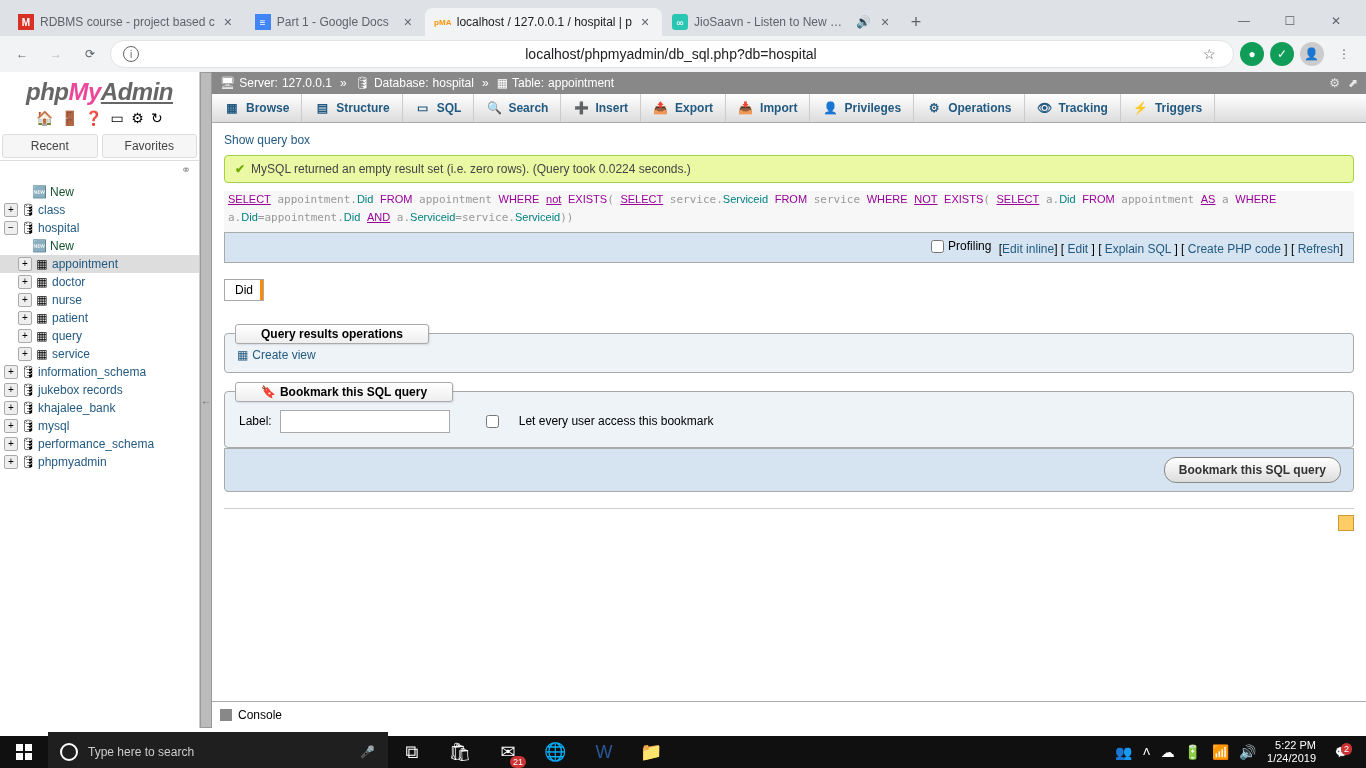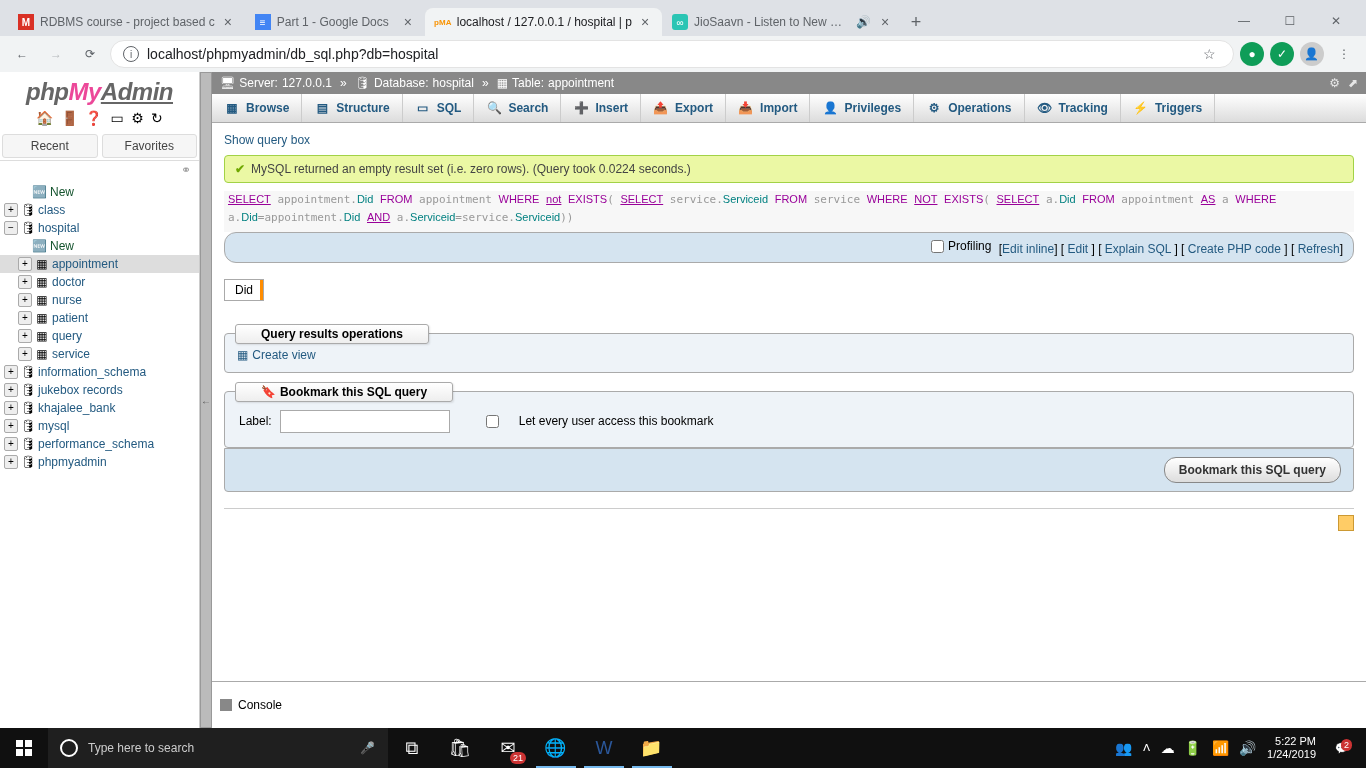--- a/index.html
+++ b/index.html
@@ -62,44 +62,44 @@
 
 .content { padding: 10px 12px; overflow-y: auto; flex: 1; }
 .link-blue { color: #235a81; cursor: pointer; }
 .success-box { background: #ebf8a4; border: 1px solid #a2d246; padding: 6px 10px; border-radius: 4px; margin: 8px 0; display: flex; align-items: center; gap: 6px; font-size:12px; color:#444; }
 .success-icon { color: #6fa800; font-weight:bold; }
 .sql-display { background: #f7f7f7; padding: 0 4px 6px; font-family: monospace; font-size: 11px; line-height: 1.5; color: #999; word-wrap: break-word; }
 .sql-kw { color: #990099; text-decoration: underline; }
 .sql-kw2 { color: #990099; }
 .sql-id { color: #008080; }
 
-.action-bar { background: #d5e4f0; border:1px solid #aaa; border-radius:12px; padding: 6px 10px; text-align: right; margin-bottom: 12px; font-size:12px; }
+.action-bar { background: #d5e4f0; border:1px solid #aaa; border-radius:0; padding: 6px 10px; text-align: right; margin-bottom: 12px; font-size:12px; }
 .action-bar label { display: inline-flex; align-items: center; gap: 4px; margin-right:4px; }
 .action-bar a { color: #235a81; cursor: pointer; }
 
 .col-header { display: inline-block; background: #fff; border: 1px solid #aaa; padding: 3px 10px; margin: 4px 0 14px; font-size:12px; box-shadow: inset -3px 0 0 #ff8c00; }
 
 .fieldset { border: 1px solid #aaa; border-radius: 4px; padding: 14px 12px 10px; margin: 18px 0 10px; position: relative; background:#ebebeb; }
 .fieldset.light { background:#eef3f8; }
 .fs-legend { position: absolute; top: -10px; left: 10px; background: linear-gradient(#fff,#eee); border: 1px solid #aaa; border-radius:3px; padding: 2px 25px; font-size: 12px; font-weight: bold; display: flex; align-items: center; gap: 4px; box-shadow: 1px 1px 2px rgba(0,0,0,0.1); }
 .create-view { color: #235a81; cursor: pointer; display:inline-flex; align-items:center; gap:4px; }
 
 .form-row { display: flex; align-items: center; gap: 8px; padding: 4px 2px; }
 .text-input { border: 1px solid #aaa; padding: 3px 4px; width: 170px; background:#fff; }
 .checkbox-row { display: flex; align-items: center; gap: 20px; }
 
 .button-bar { background: #d5e4f0; border: 1px solid #aaa; border-radius: 0 0 4px 4px; padding: 8px 12px; text-align: right; margin-top: -10px; }
 .big-button { background: linear-gradient(#fff, #ddd); border: 1px solid #888; border-radius: 12px; padding: 5px 14px; font-size: 12px; cursor: pointer; font-weight:bold; color:#333;}
 
 .book-icon { float:right; margin-top:6px; width:16px; height:16px; background:#ffcc66; border:1px solid #cc9933; cursor:pointer;}
 
-.console-bar { border-top: 1px solid #aaa; background: #fff; padding: 16px 8px; display: flex; align-items: center; gap: 6px; font-size: 12px; cursor:pointer; position:relative; }
+.console-bar { border-top: 1px solid #aaa; background: #fff; padding: 6px 8px; display: flex; align-items: center; gap: 6px; font-size: 12px; cursor:pointer; position:relative; }
 .console-icon { width:12px; height:12px; background:#888; }
 
-.taskbar { position: fixed; bottom: 0; left: 0; right: 0; height: 40px; background: #101010; display: flex; align-items: center; color: #fff; }
+.taskbar { position: fixed; bottom: 0; left: 0; right: 0; height: 32px; background: #101010; display: flex; align-items: center; color: #fff; }
 .start-btn { width: 48px; height: 40px; display: flex; align-items: center; justify-content: center; cursor:pointer; }
 .search-box { background: #1f1f1f; height: 40px; display: flex; align-items: center; padding: 0 12px; gap: 10px; width: 340px; color: #ccc; cursor:text; }
 .search-circle { width:18px; height:18px; border:2px solid #fff; border-radius:50%; }
 .mic { width:16px; margin-left:auto; }
 .task-icons { display: flex; height: 40px; }
 .task-icon { width: 48px; display: flex; align-items: center; justify-content: center; cursor:pointer; position:relative; font-size:18px; }
 .task-icon.active::after { content:''; position:absolute; bottom:0; left:4px; right:4px; height:2px; background:#76b9ed; }
 .badge { position:absolute; bottom:4px; right:6px; background:#cc3333; color:#fff; border-radius:8px; font-size:9px; padding:0 3px; line-height:12px;}
 .tray { margin-left: auto; display: flex; align-items: center; height: 40px; padding: 0 8px; gap: 10px; font-size: 11px; }
 .tray-icon { cursor:pointer; font-size:14px; }
@@ -138,21 +138,21 @@
     <div class="win-btn">✕</div>
   </div>
 </div>
 
 <div class="chrome-nav">
   <div class="nav-btn">←</div>
   <div class="nav-btn disabled">→</div>
   <div class="nav-btn">⟳</div>
   <div class="omnibox">
     <span class="omnibox-icon">i</span>
-    <span style="flex:1;">localhost/phpmyadmin/db_sql.php?db=hospital</span>
+    <span style="flex:1;text-align:center;">localhost/phpmyadmin/db_sql.php?db=hospital</span>
     <span class="omnibox-star">☆</span>
   </div>
   <div class="ext-icon" style="background:#0f9d58;color:#fff;border-radius:50%;">●</div>
   <div class="ext-icon" style="background:#0f9d58;color:#fff;border-radius:50%;">✓</div>
   <div class="avatar">👤</div>
   <div class="nav-btn">⋮</div>
 </div>
 
 <div class="app">
   <div class="sidebar">

